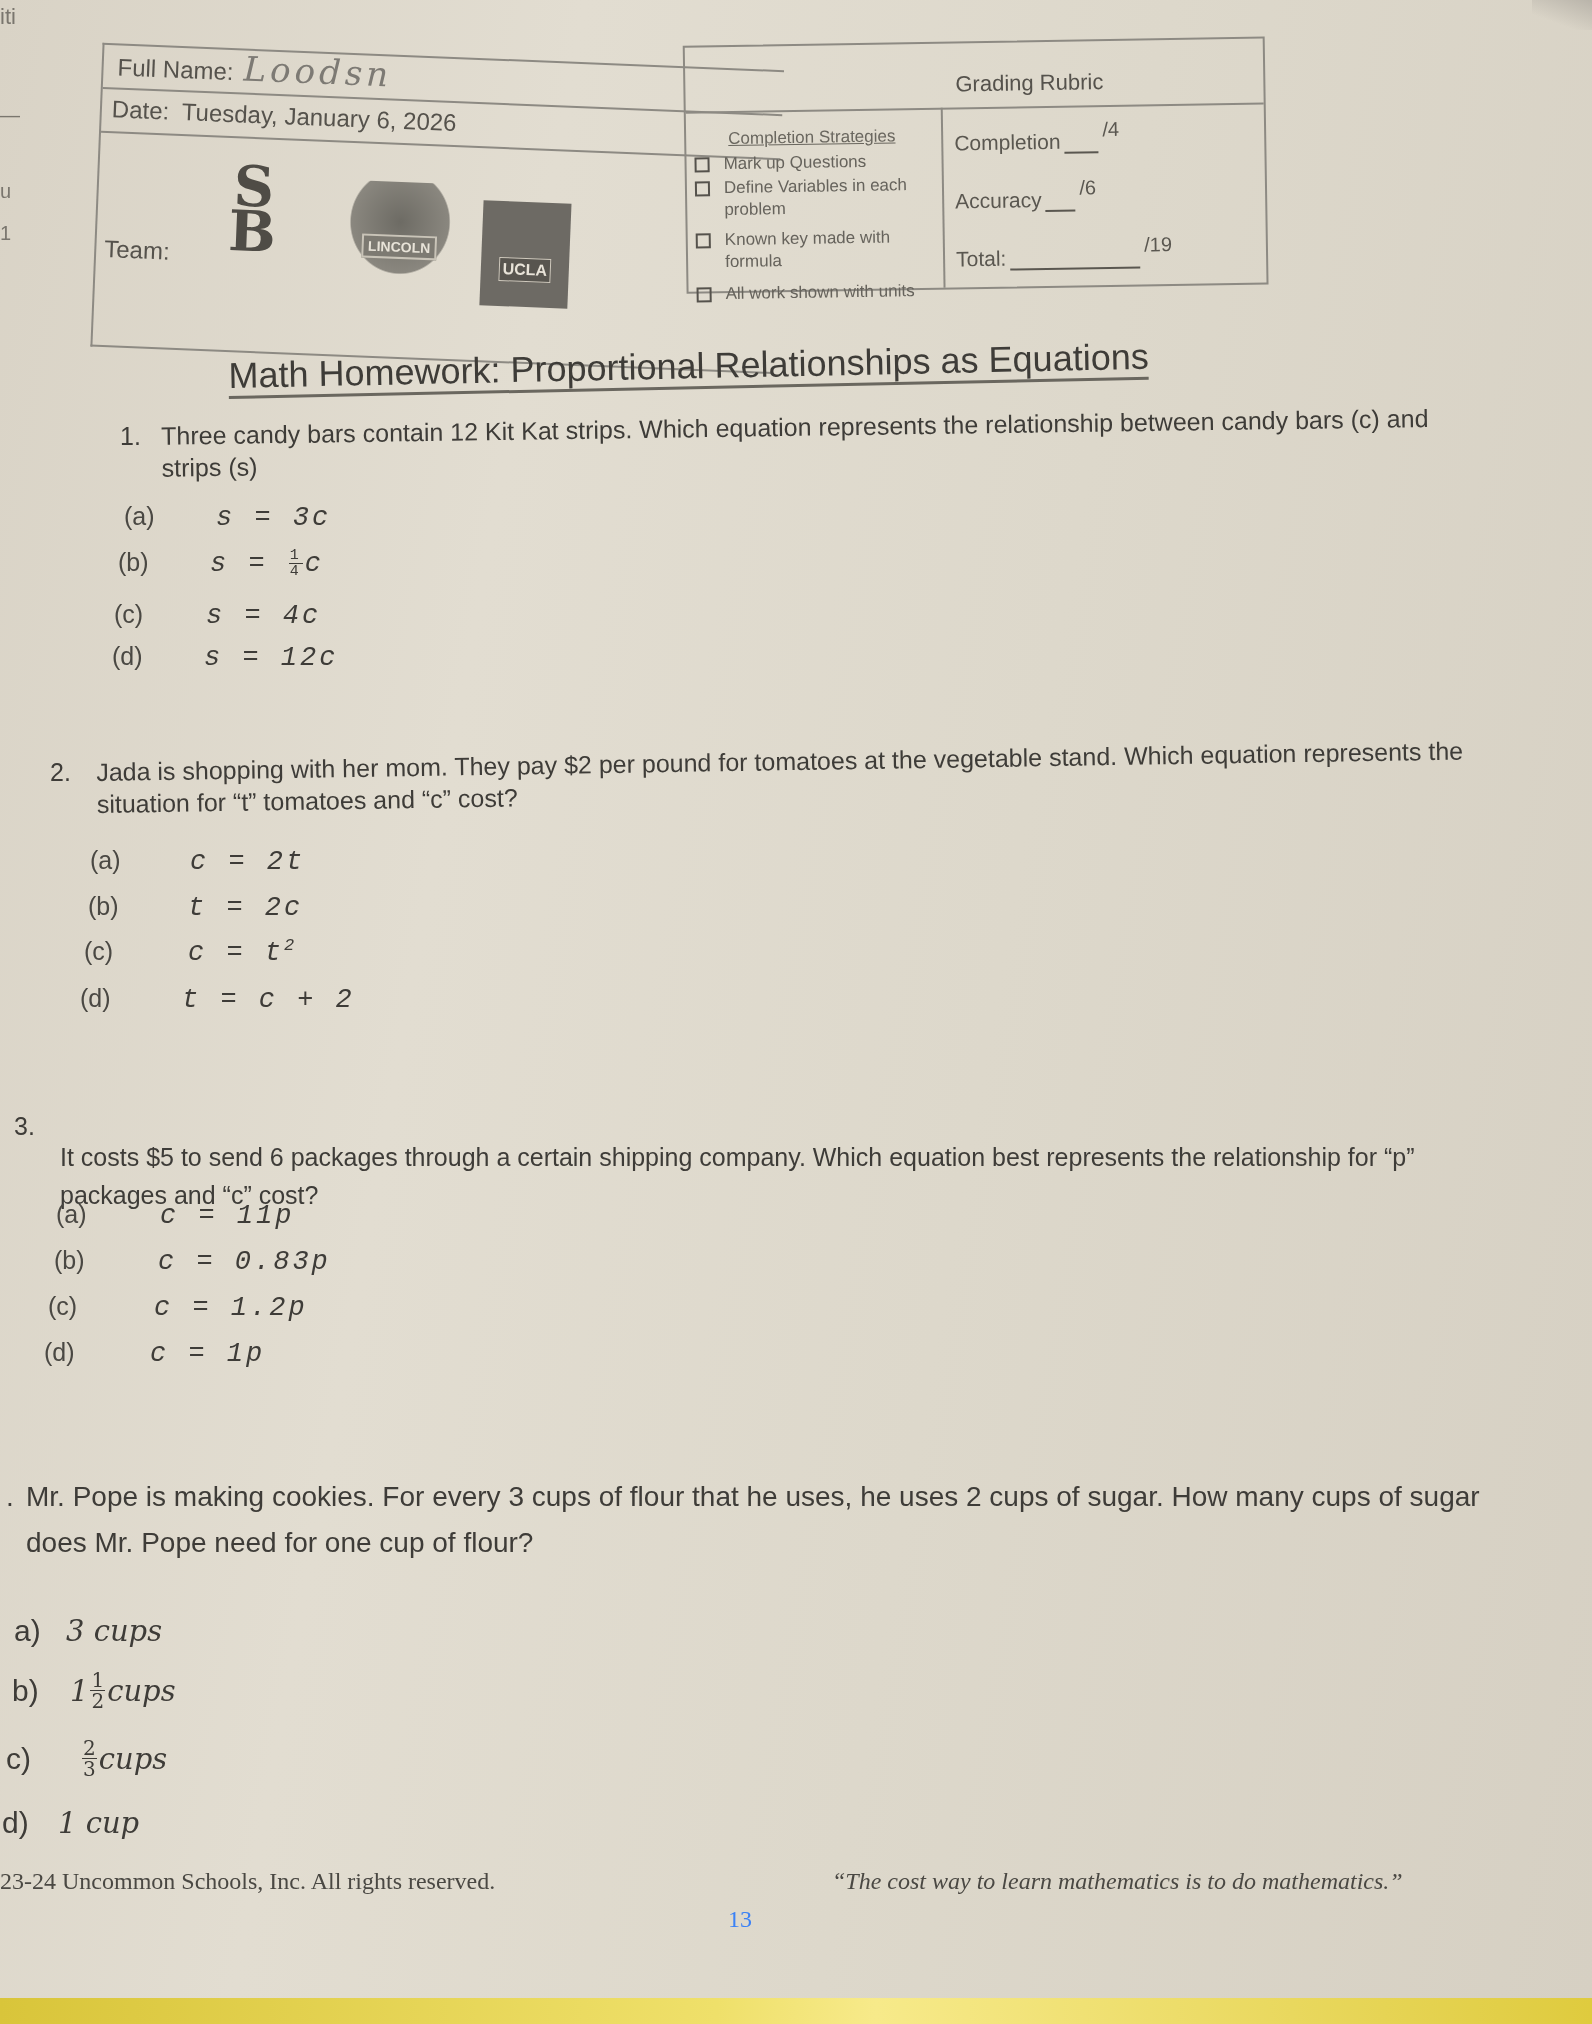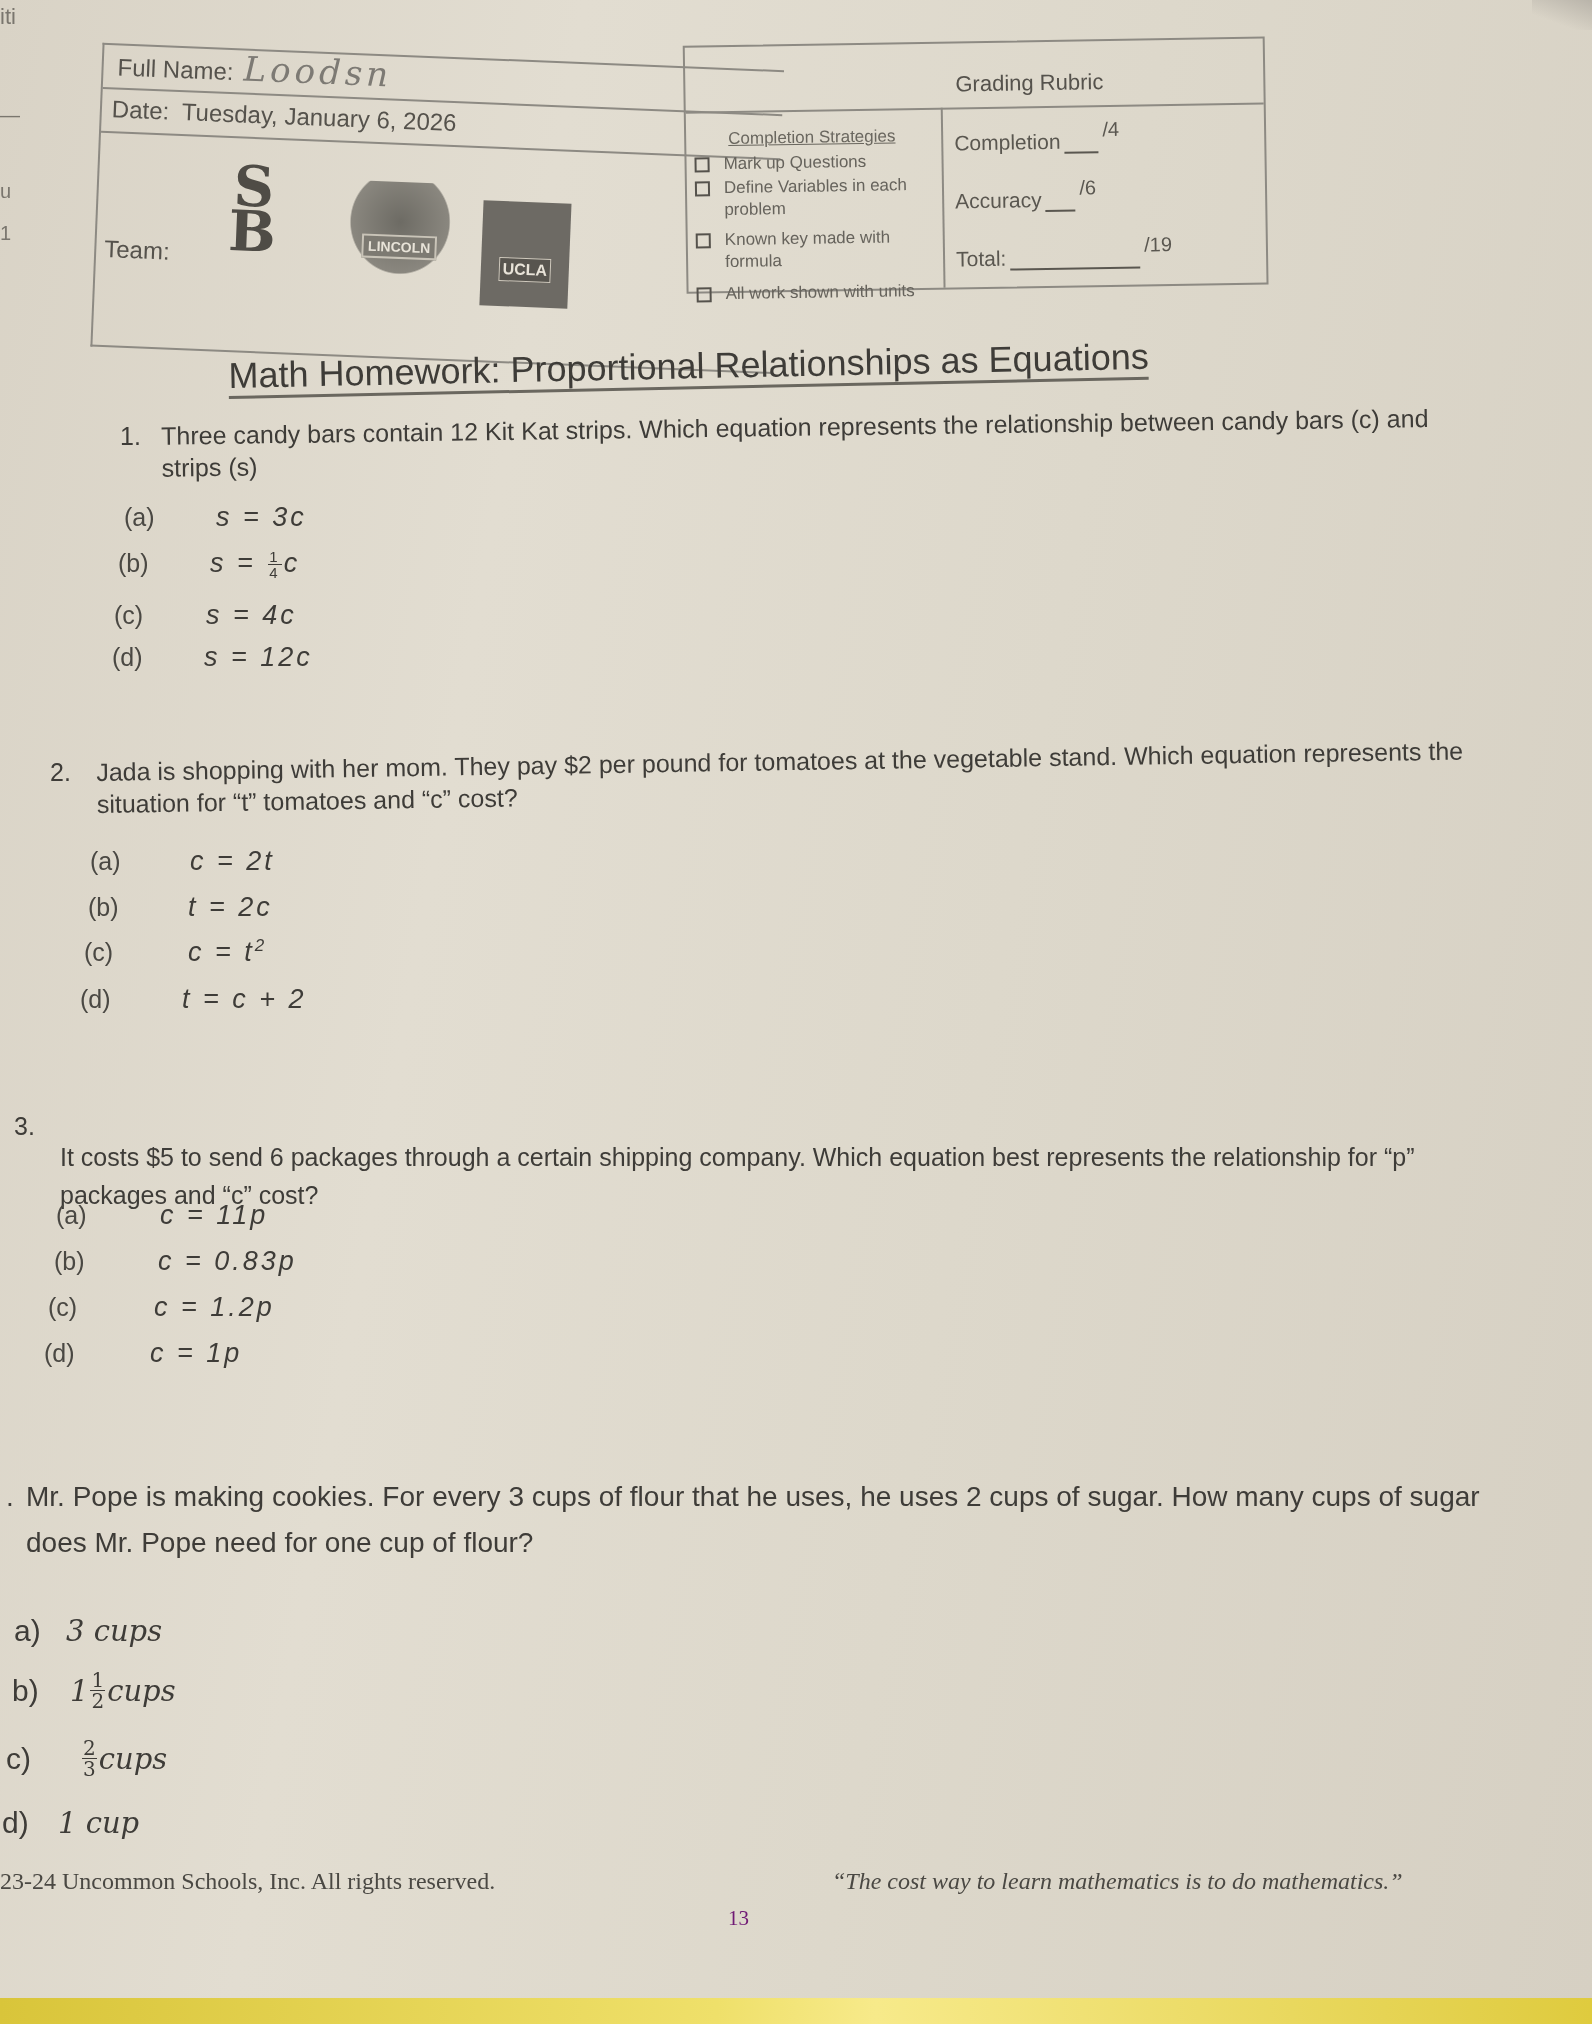--- a/index.html
+++ b/index.html
@@ -48,31 +48,31 @@
   .score .max { position:relative; top:-12px; font-size:20px; }
 
   .title { position:absolute; left:228px; top:356px; font-size:36px; color:#3e3c38;
     border-bottom:3px solid #6a675f; line-height:40px; transform: rotate(-1.2deg); transform-origin:0 0; white-space:nowrap; }
 
   .q { position:absolute; font-size:25px; color:#3e3c38; line-height:32px; }
   .qnum { position:absolute; }
   .qtext { position:absolute; width:1370px; }
   .choice { position:absolute; font-size:25px; display:flex; align-items:baseline; color:#3e3c38; }
   .choice .cl { width:92px; color:#4a4843; }
-  .choice .eq { font-family:Liberation Sans, sans-serif; font-style:italic; font-size:27px; letter-spacing:3px; }
+  .choice .eq { font-family:Liberation Mono, monospace; font-style:italic; font-size:27px; letter-spacing:3px; }
   .frac { display:inline-flex; flex-direction:column; align-items:center; font-size:15px; line-height:15px; vertical-align:middle; margin:0 2px; font-style:normal; }
   .frac .n { border-bottom:1.5px solid #3e3c38; padding:0 1px; }
   .cookie-choice { position:absolute; font-size:30px; display:flex; align-items:center; color:#3e3c38; }
   .cookie-choice .cl { font-family:"Liberation Sans", sans-serif; width:52px; }
   .cookie-choice .ans { font-family:"DejaVu Serif", serif; font-style:italic; font-size:29px; display:flex; align-items:center; }
   .cookie-choice .frac { font-size:20px; line-height:20px; }
 
   .footer-left { position:absolute; left:0; top:1868px; font-family:"Liberation Serif", serif; font-size:24px; color:#4a4843; }
   .footer-right { position:absolute; left:832px; top:1868px; font-family:"Liberation Serif", serif; font-style:italic; font-size:24px; color:#4a4843; }
-  .page-num { position:absolute; left:728px; top:1906px; font-family:"Liberation Serif", serif; font-size:21px; color:#701a75; }
+  .page-num { position:absolute; left:728px; top:1906px; font-family:"Liberation Serif", serif; font-size:24px; color:#3b82f6; }
 </style>
 </head>
 <body>
 
 <div class="corner-shadow"></div>
 <div class="edge-text">iti</div>
 <div class="edge-mark" style="top:104px;">—</div>
 <div class="edge-mark" style="top:180px;">u</div>
 <div class="edge-mark" style="top:222px;">1</div>
 

